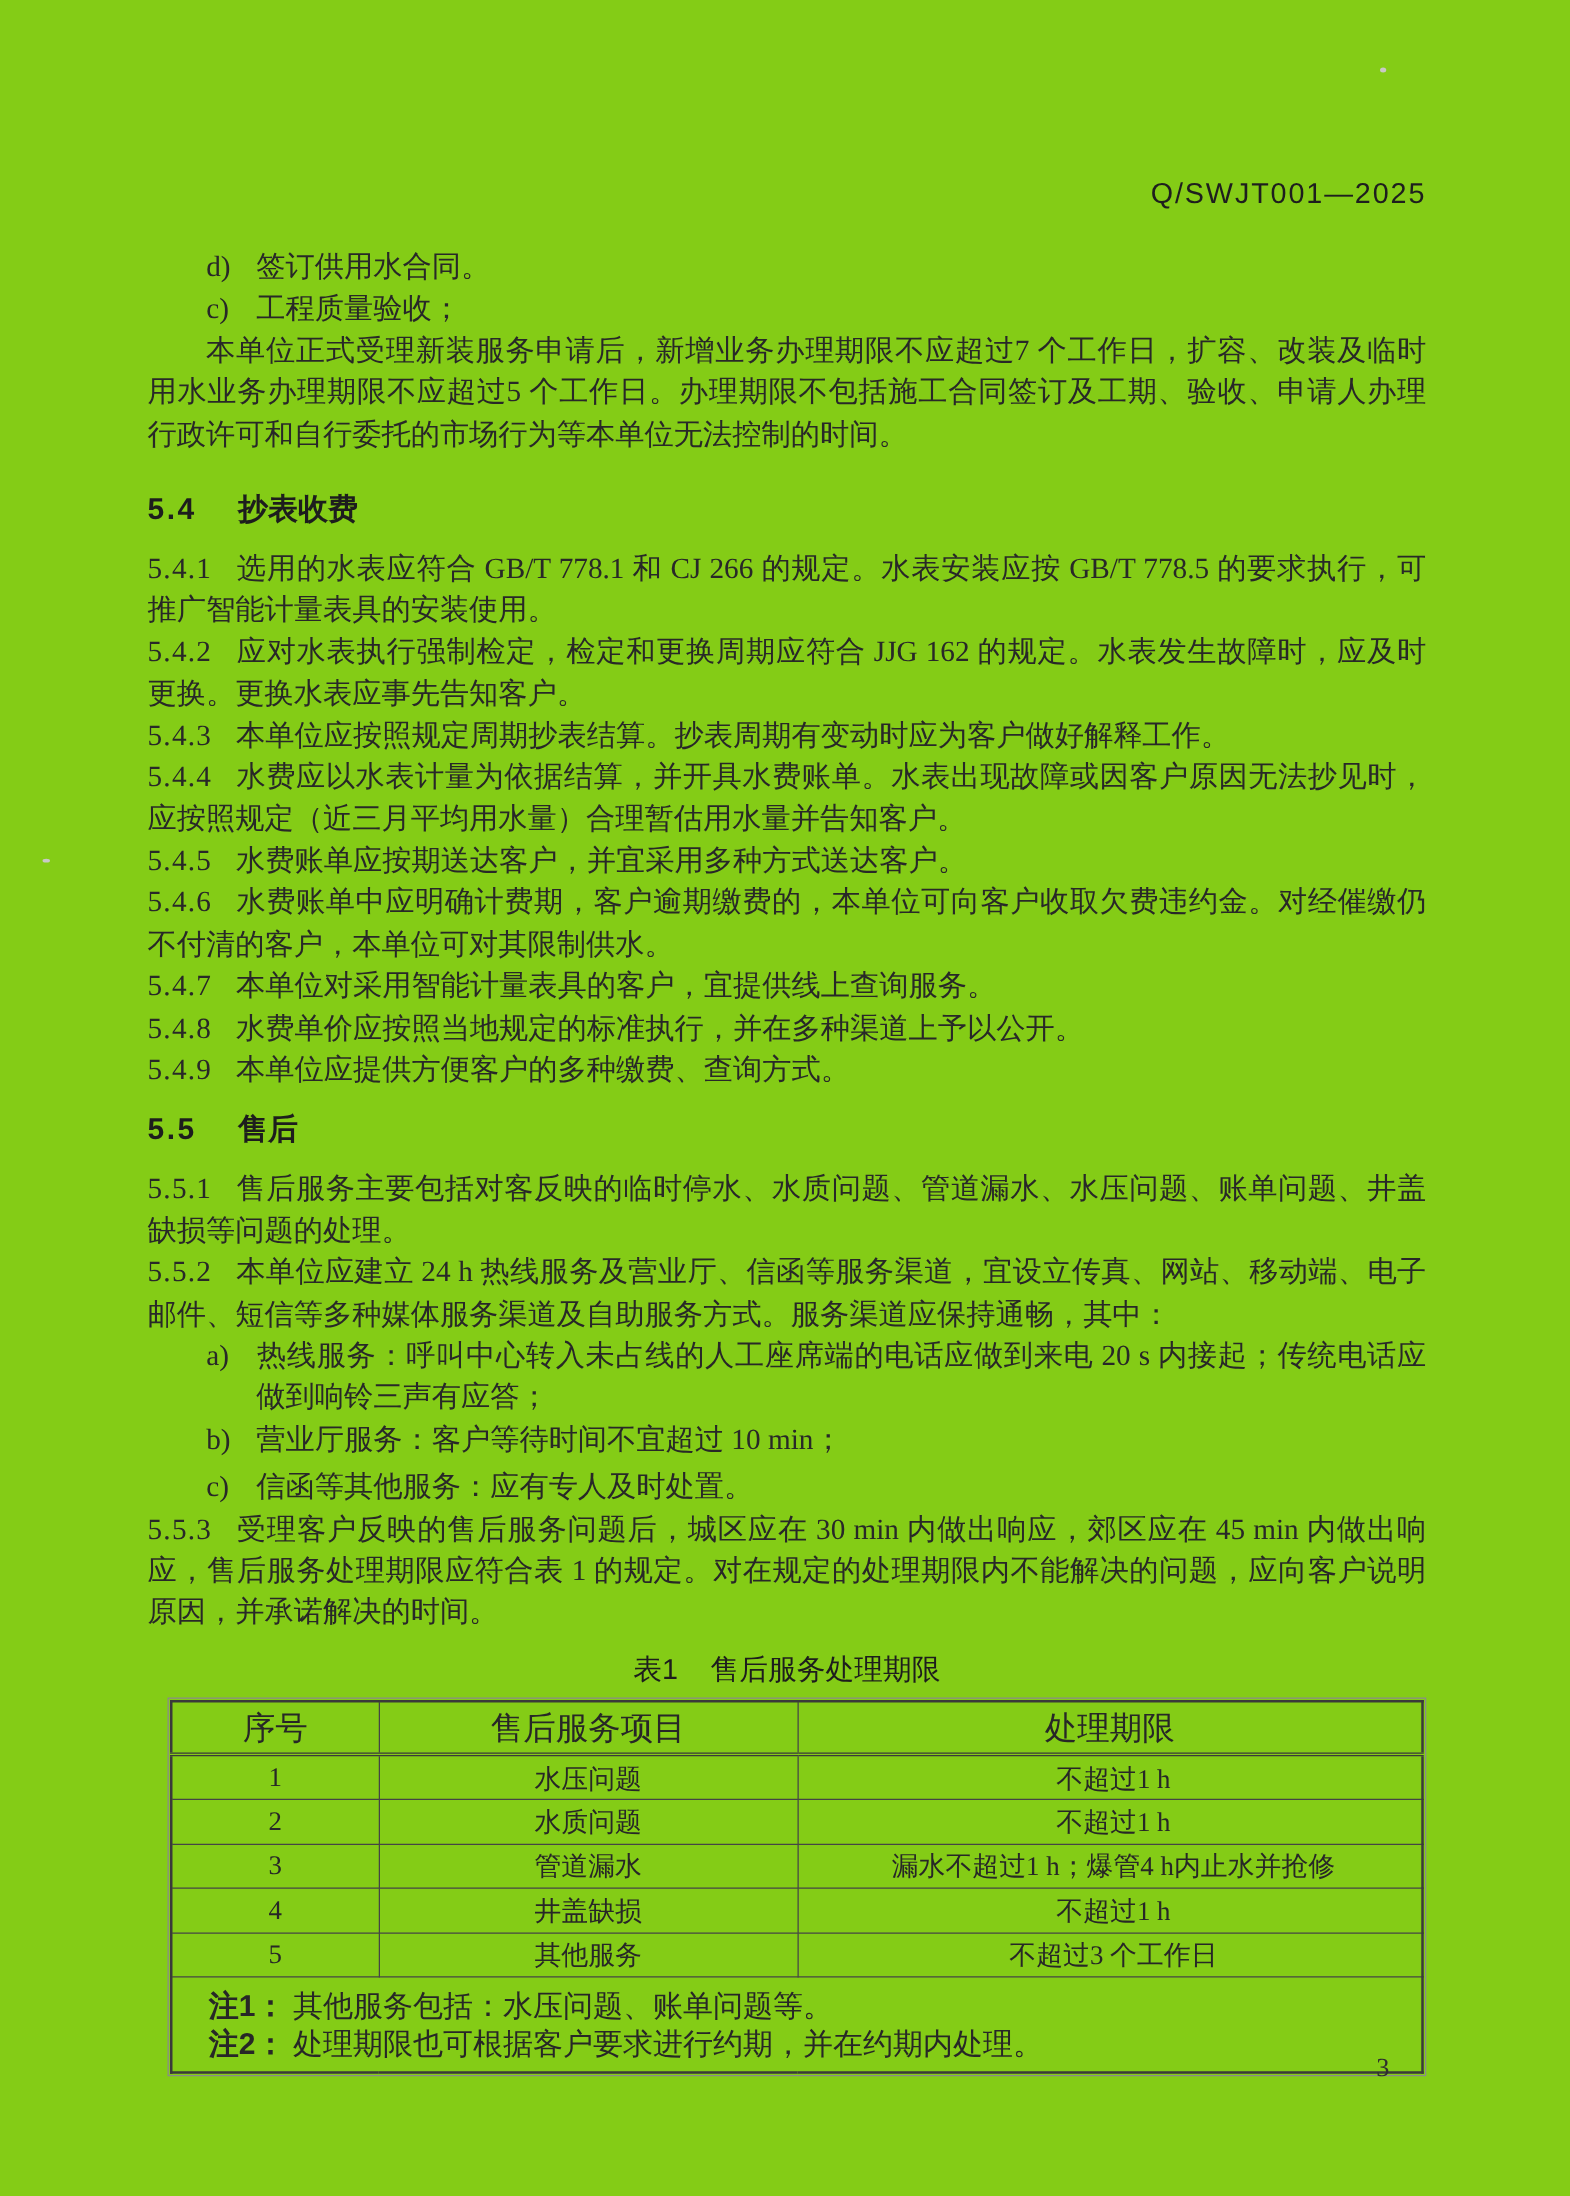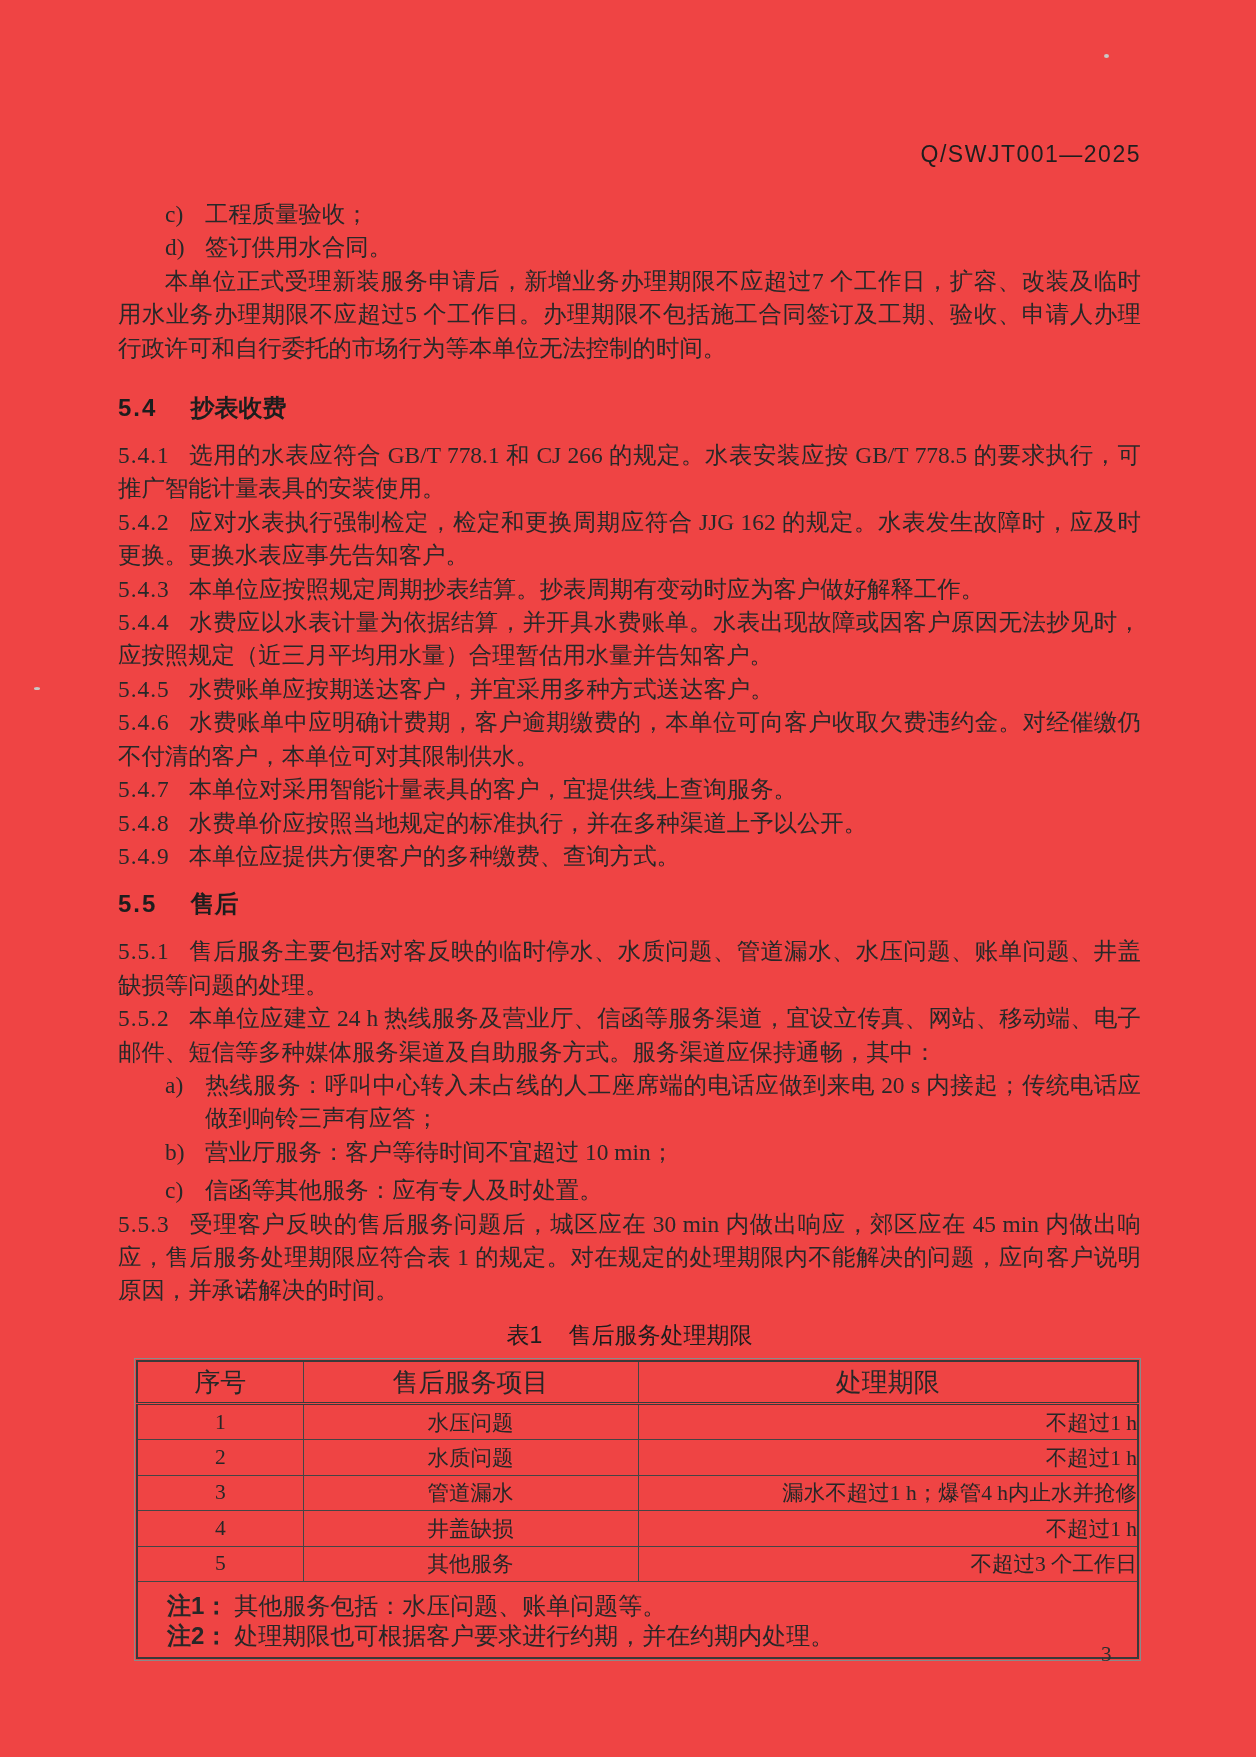--- a/index.html
+++ b/index.html
@@ -3,21 +3,21 @@
 <meta charset="utf-8">
 <style>
   html,body{margin:0;padding:0;}
   body{
     width:1256px;height:1757px;
     background:#f2f2f0;
     font-family:"Liberation Serif","DejaVu Serif",serif;
   }
   .page{
     position:relative;width:1256px;height:1757px;
-    background:#ef4444;color:#272727;overflow:hidden;
+    background:#84cc16;color:#272727;overflow:hidden;
   }
   .doc-number{
     position:absolute;top:141px;right:115px;
     font-family:"Liberation Sans","DejaVu Sans",sans-serif;
     font-size:23px;letter-spacing:1.5px;color:#1e1e1e;
   }
   .content{
     position:absolute;left:118px;top:198px;width:1023px;
     font-size:23.4px;line-height:33.4px;
     text-align:justify;color:#282828;
@@ -48,21 +48,21 @@
     font-size:21.5px;color:#272727;
   }
   table.service th,table.service td{
     border:1.5px solid #454545;
     padding:0;height:34.4px;
     font-weight:normal;text-align:center;
     overflow:hidden;
   }
   table.service{border:2px solid #3a3a3a;outline:1px solid #8a8a8a;outline-offset:1px;}
   table.service th{height:40px;border-bottom:3px double #3a3a3a;font-size:26px;}
-  table.service td.deadline{text-align:right;padding-left:6px;}
+  table.service td.deadline{text-align:center;padding-left:6px;}
   table.service td.notes-cell{
     text-align:left;height:66px;vertical-align:top;
     padding:9px 10px 0 29px;line-height:30px;font-size:24px;
   }
   .note-line{margin:0;}
   .note-lbl{font-family:"Liberation Sans","DejaVu Sans",sans-serif;font-weight:bold;margin-right:6px;}
   .page-number{
     position:absolute;top:1642px;left:1101px;
     font-size:21px;color:#2e2e2e;
   }
@@ -72,22 +72,22 @@
 </style>
 </head>
 <body>
 
 <div class="page">
 
   <div class="doc-number">Q/SWJT001—2025</div>
 
   <div class="content">
 
+    <p class="hang"><span class="lbl">d)</span><span>签订供用水合同。</span></p>
     <p class="hang"><span class="lbl">c)</span><span>工程质量验收；</span></p>
-    <p class="hang"><span class="lbl">d)</span><span>签订供用水合同。</span></p>
 
     <p class="intro">本单位正式受理新装服务申请后，新增业务办理期限不应超过7 个工作日，扩容、改装及临时用水业务办理期限不应超过5 个工作日。办理期限不包括施工合同签订及工期、验收、申请人办理行政许可和自行委托的市场行为等本单位无法控制的时间。</p>
 
     <p class="sec-heading h54"><span class="num">5.4</span><span>抄表收费</span></p>
 
     <p class="clause after-heading"><span class="cnum">5.4.1</span><span>选用的水表应符合 GB/T 778.1 和 CJ 266 的规定。水表安装应按 GB/T 778.5 的要求执行，可推广智能计量表具的安装使用。</span></p>
     <p class="clause"><span class="cnum">5.4.2</span><span>应对水表执行强制检定，检定和更换周期应符合 JJG 162 的规定。水表发生故障时，应及时更换。更换水表应事先告知客户。</span></p>
     <p class="clause"><span class="cnum">5.4.3</span><span>本单位应按照规定周期抄表结算。抄表周期有变动时应为客户做好解释工作。</span></p>
     <p class="clause"><span class="cnum">5.4.4</span><span>水费应以水表计量为依据结算，并开具水费账单。水表出现故障或因客户原因无法抄见时，应按照规定（近三月平均用水量）合理暂估用水量并告知客户。</span></p>
     <p class="clause"><span class="cnum">5.4.5</span><span>水费账单应按期送达客户，并宜采用多种方式送达客户。</span></p>

